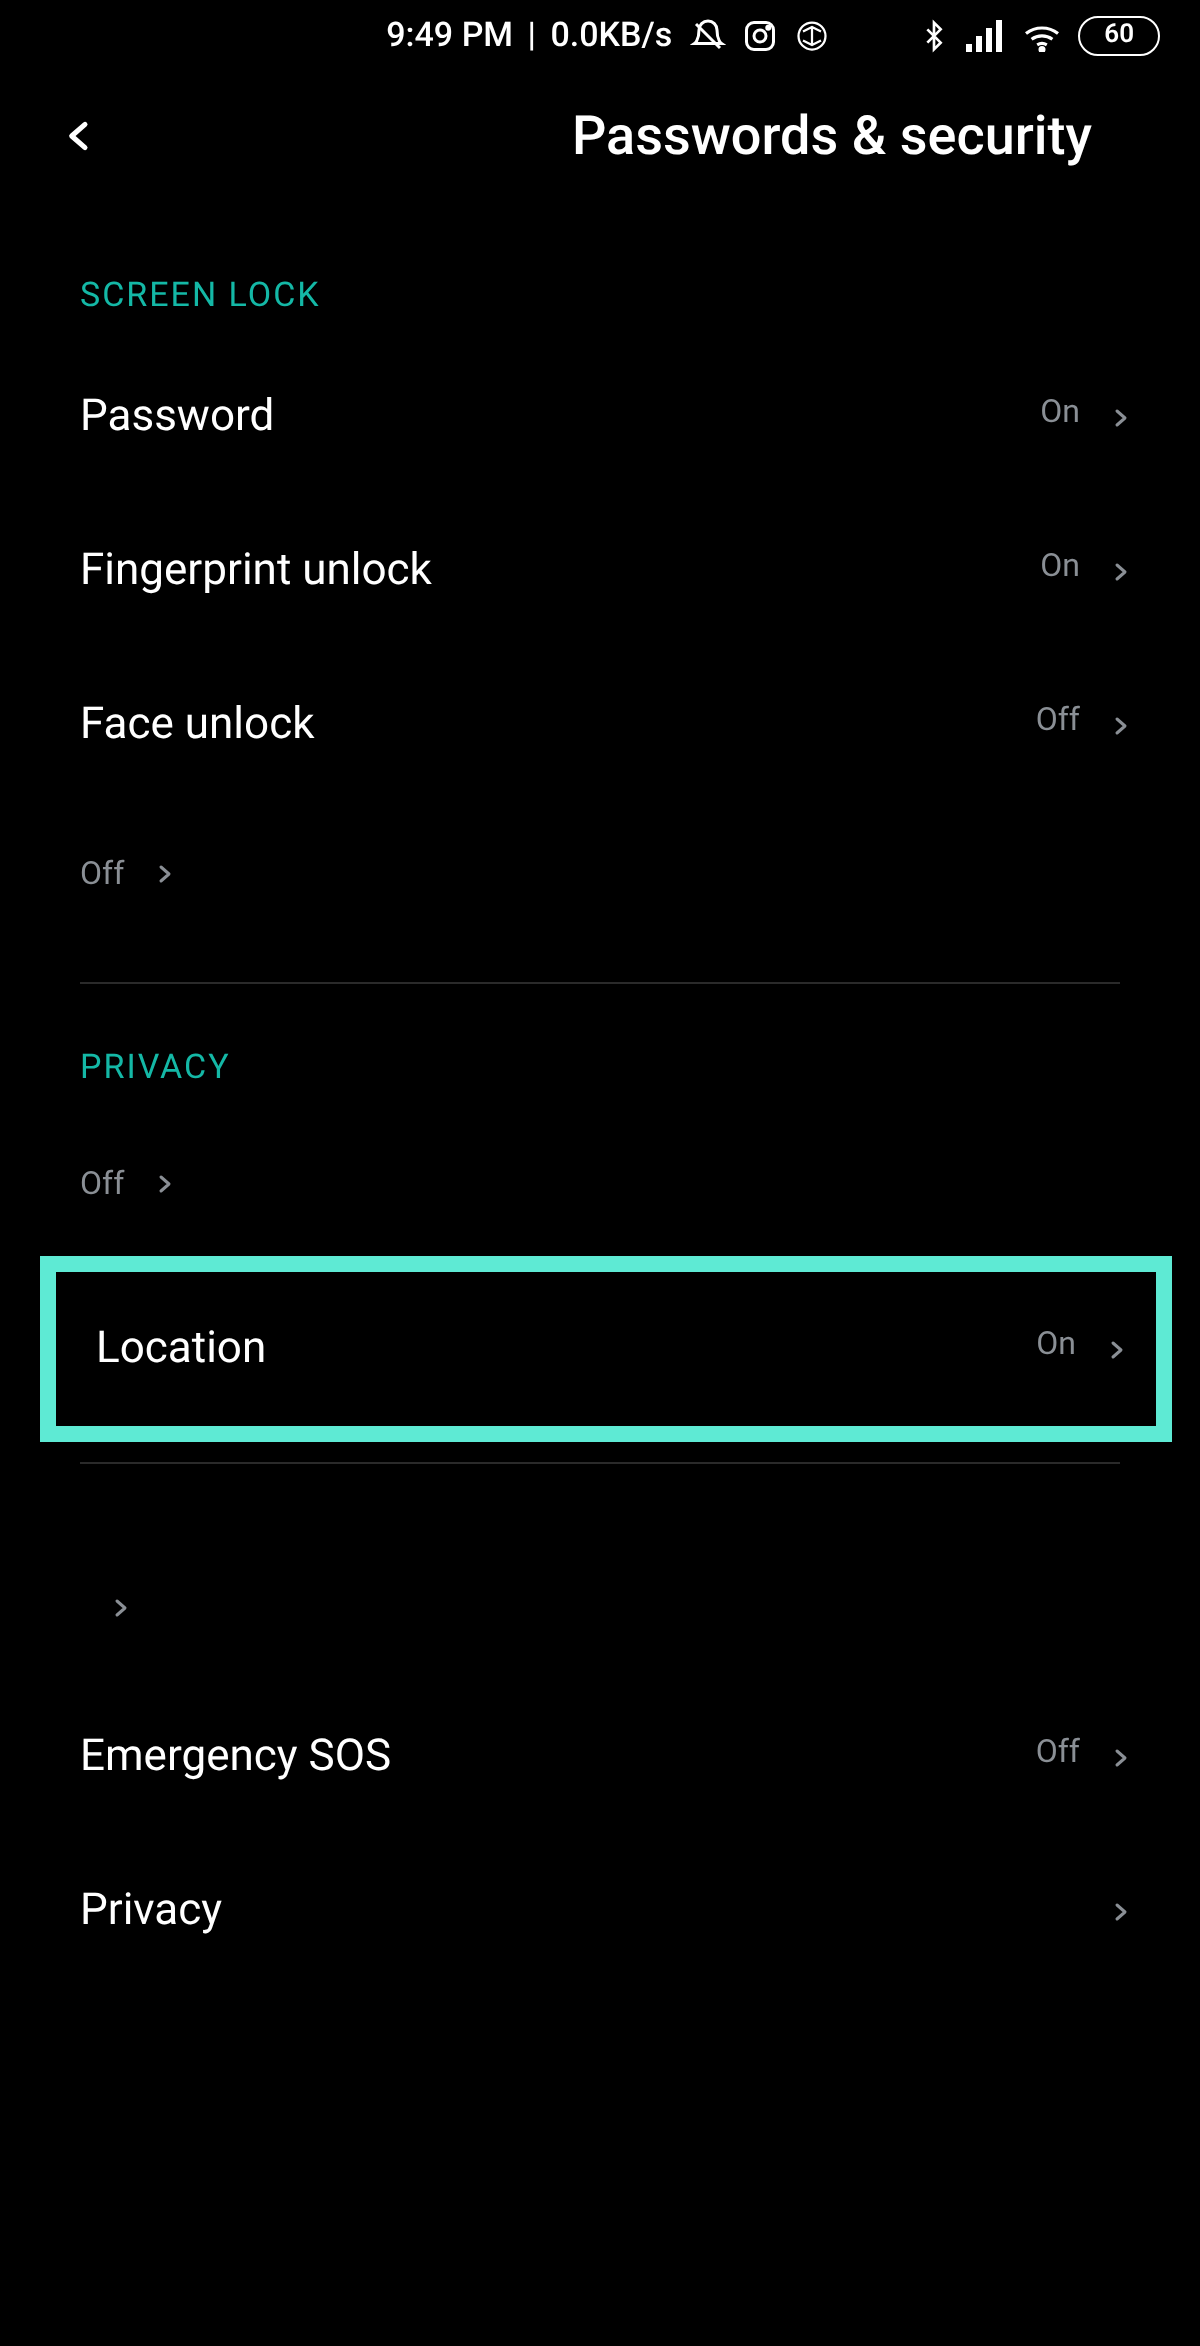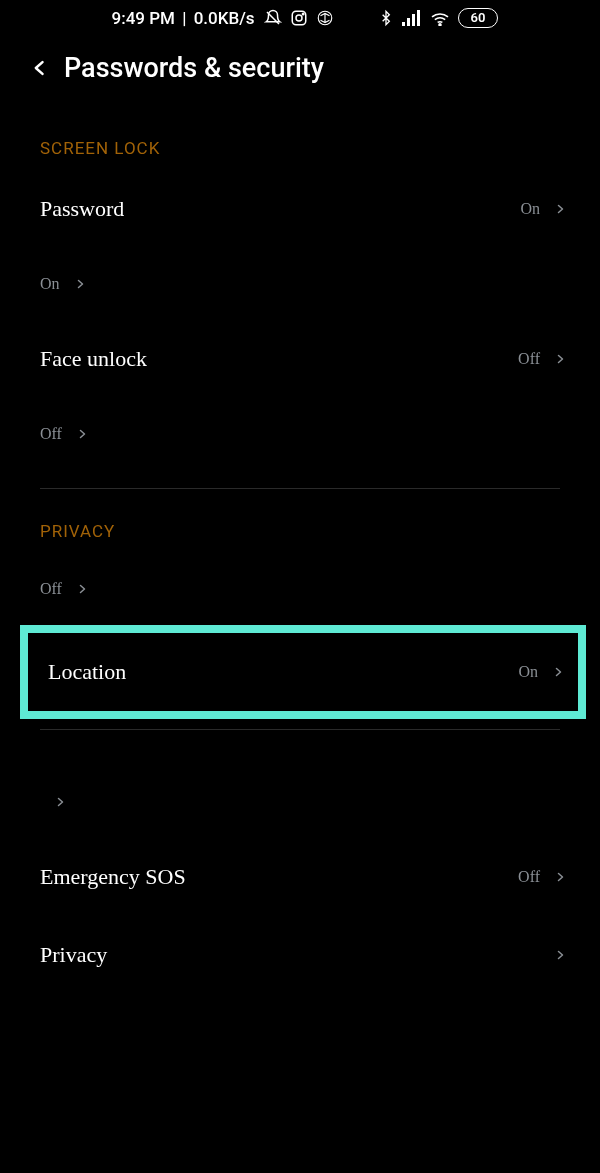--- a/index.html
+++ b/index.html
@@ -6,21 +6,21 @@
   body {
     width: 600px;
     height: 1173px;
     background: #000;
     color: #fff;
     font-family: -apple-system, BlinkMacSystemFont, "Segoe UI", Roboto, sans-serif;
     overflow: hidden;
   }
   .status-bar {
     display: flex;
-    justify-content: center;
+    justify-content: flex-end;
     align-items: center;
     padding: 8px 20px 4px 30px;
     font-size: 17px;
     font-weight: 500;
     gap: 44px;
   }
   .status-left { display: flex; align-items: center; gap: 3px; }
   .status-right { display: flex; align-items: center; gap: 8px; }
   .status-icon { display:inline-flex; align-items:center; }
   .battery-pill {
@@ -32,38 +32,36 @@
     line-height: 18px;
   }
   .header {
     display: flex;
     align-items: center;
     padding: 20px 20px 28px 30px;
   }
   .back-btn { width:34px; display:flex; align-items:center; }
   .title {
     flex: 1;
-    text-align: left;
+    text-align: right;
     font-size: 27px;
     font-weight: 500;
     margin-right: 34px;
   }
   .section-header {
-    color: #a16207;
+    color: #14b8a6;
     font-size: 17px;
     letter-spacing: 1px;
     padding: 26px 40px 12px 40px;
     text-transform: uppercase;
   }
   .row {
     display: flex;
-    align-items: center;
     padding: 26px 34px 26px 40px;
     font-size: 22px;
-    font-family: Liberation Serif, serif;
   }
   .row .label { flex: 1; color:#fff; }
   .row .value { color:#8a8f95; font-size:16px; margin-right:14px; }
   .chevron { color:#8a8f95; display:flex; align-items:center; }
   .divider {
     margin: 18px 40px 6px 40px;
     border: none;
     border-top: 1px solid #2a2a2a;
   }
   .highlight {
@@ -141,20 +139,21 @@
   <span class="label">Password</span>
   <span class="value">On</span>
   <span class="chevron">
       <svg width="12" height="20" viewBox="0 0 24 24" fill="none" stroke="#8a8f95" stroke-width="3" stroke-linecap="round" stroke-linejoin="round">
         <polyline points="9 5 17 12 9 19"></polyline>
       </svg>
     </span>
 </div>
 
 <div class="row">
+  <span class="label">Fingerprint unlock</span>
   <span class="value">On</span>
   <span class="chevron">
       <svg width="12" height="20" viewBox="0 0 24 24" fill="none" stroke="#8a8f95" stroke-width="3" stroke-linecap="round" stroke-linejoin="round">
         <polyline points="9 5 17 12 9 19"></polyline>
       </svg>
     </span>
 </div>
 
 <div class="row">
   <span class="label">Face unlock</span>

